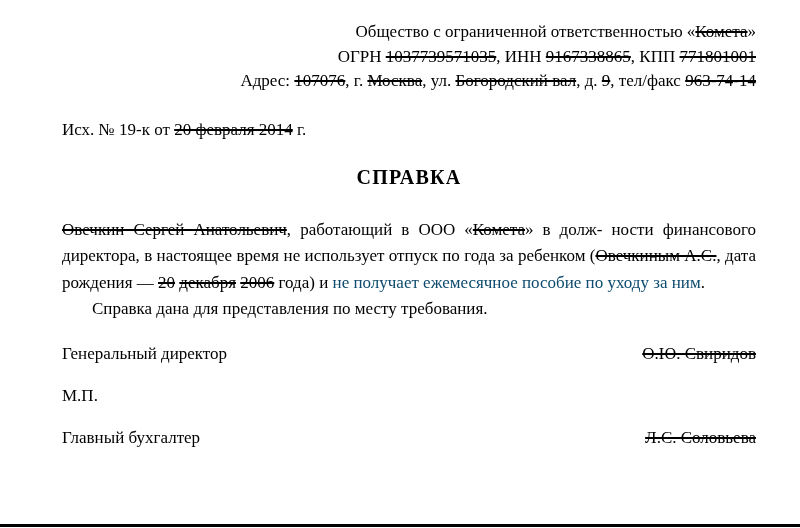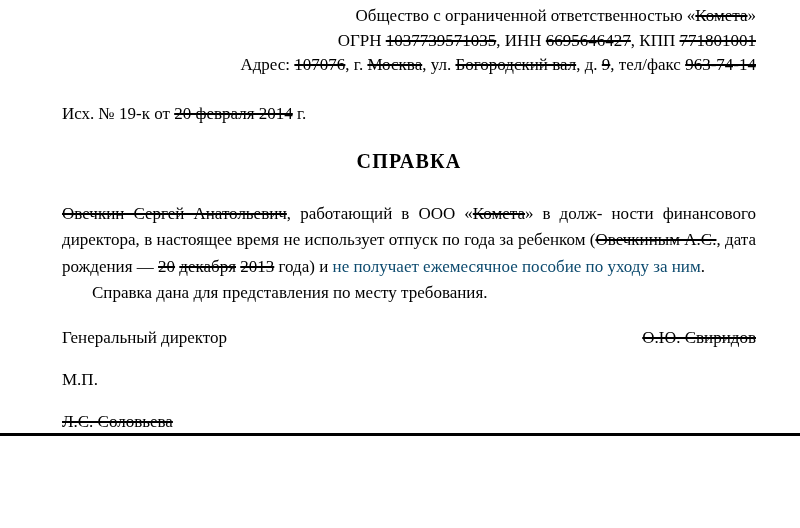--- a/index.html
+++ b/index.html
@@ -10,23 +10,23 @@
   body {
     width: 800px;
     height: 528px;
     font-family: "Liberation Serif", serif;
     color: #000000;
     overflow: hidden;
   }
   .page {
     position: relative;
     width: 800px;
-    height: 436px;
+    height: 527px;
     box-sizing: border-box;
-    padding: 2px 44px 0 62px;
+    padding: 18px 44px 0 62px;
   }
   .header-block {
     text-align: right;
     font-size: 17px;
     line-height: 1.45;
     margin-top: 2px;
   }
   .header-line {
     white-space: nowrap;
   }
@@ -97,46 +97,47 @@
 </head>
 <body>
 
 <div class="page">
 
   <div class="header-block">
     <div class="header-line">
       <span>Общество с ограниченной ответственностью «</span><span class="strike">Комета</span><span>»</span>
     </div>
     <div class="header-line">
-      <span>ОГРН </span><span class="strike">1037739571035</span><span>, ИНН </span><span class="strike">6695646427</span><span>, КПП </span><span class="strike">771801001</span>
+      <span>ОГРН </span><span class="strike">1037739571035</span><span>, ИНН </span><span class="strike">9167338865</span><span>, КПП </span><span class="strike">771801001</span>
     </div>
     <div class="header-line">
       <span>Адрес: </span><span class="strike">107076</span><span>, г. </span><span class="strike">Москва</span><span>, ул. </span><span class="strike">Богородский вал</span><span>, д. </span><span class="strike">9</span><span>, тел/факс </span><span class="strike">963-74-14</span>
     </div>
   </div>
 
   <div class="outgoing">
     <span>Исх. № 19-к от </span><span class="strike">20 февраля 2014</span><span> г.</span>
   </div>
 
   <div class="doc-title">СПРАВКА</div>
 
   <div class="body-text">
     <p><span class="strike">Овечкин Сергей Анатольевич</span><span>, работающий в ООО «</span><span class="strike">Комета</span><span>» в долж-</span>
       <span>ности финансового директора, в настоящее время не использует отпуск</span>
       <span>по года за ребенком (</span><span class="strike">Овечкиным А.С.</span><span>, дата рождения — </span><span class="strike">20</span> <span class="strike">декабря</span>
-      <span class="strike">2013</span><span> года) и </span><span class="highlight">не получает ежемесячное пособие по уходу за ним</span><span>.</span></p>
+      <span class="strike">2006</span><span> года) и </span><span class="highlight">не получает ежемесячное пособие по уходу за ним</span><span>.</span></p>
     <p class="indent second-para">Справка дана для представления по месту требования.</p>
   </div>
 
   <div class="signatures">
     <div class="sig-row">
       <span>Генеральный директор</span>
       <span class="name strike">О.Ю. Свиридов</span>
     </div>
     <div class="mp">М.П.</div>
     <div class="sig-row">
+      <span>Главный бухгалтер</span>
       <span class="name strike">Л.С. Соловьева</span>
     </div>
   </div>
 
   <div class="bottom-rule"></div>
 </div>
 
 </body></html>

